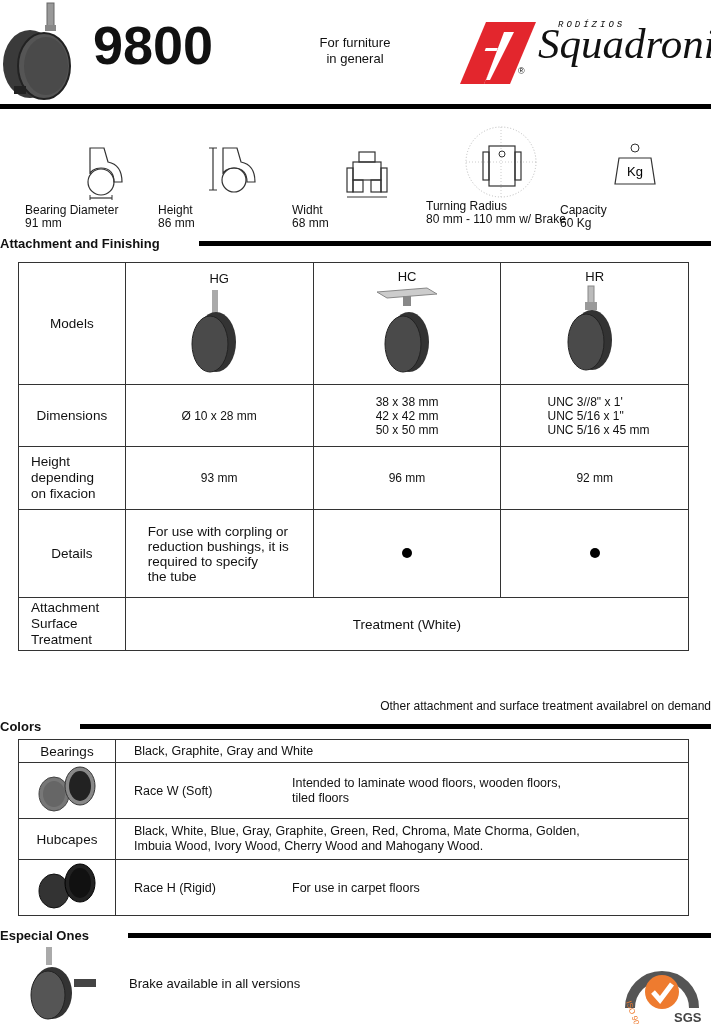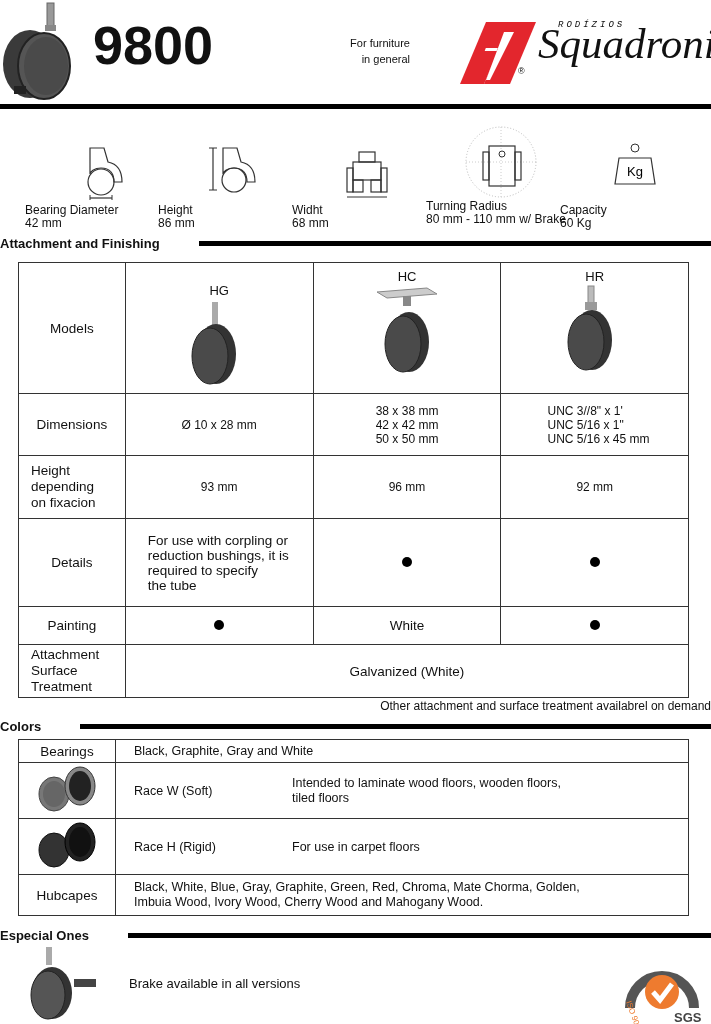--- a/index.html
+++ b/index.html
@@ -1,21 +1,21 @@
 <!DOCTYPE html>
 <html><head>
 <meta charset="utf-8">
 <style>
   html, body { margin:0; padding:0; background:#fff; }
   body { width:711px; height:1024px; position:relative; overflow:hidden; font-family:"Liberation Sans", sans-serif; color:#111; }
   .abs { position:absolute; }
   
   #hero-caster { left:0; top:0; width:72px; height:104px; }
   #model-number { left:93px; top:18px; font-size:54px; font-weight:bold; letter-spacing:0px; line-height:1; }
-  #tagline { left:300px; top:35px; width:110px; text-align:right; font-size:11px; line-height:16px; }
+  #tagline { left:300px; top:35px; width:110px; text-align:center; font-size:13px; line-height:16px; }
   #brand-logo { left:458px; top:16px; width:253px; height:70px; }
   .rule-thick { background:#000; }
   #header-rule { left:0; top:104px; width:711px; height:5px; }
   
   .spec { position:absolute; top:140px; width:150px; }
   .spec svg { display:block; margin:0 auto; }
   .spec .lbl { font-size:12px; line-height:13px; margin-top:4px; }
   
   .section-title { position:absolute; left:0; font-weight:bold; font-size:13px; display:flex; align-items:center; width:711px;gap:35px; }
   .section-title .bar { flex:1; height:5px; background:#000; margin-left:4px; }
@@ -62,21 +62,21 @@
 
 <div class="spec" style="left:25px">
   <svg width="60" height="60" viewBox="0 0 60 60">
     <path d="M20 8 L34 8 L38 22 C48 24 52 32 52 42 L44 42 C44 34 40 28 31 28 C24 28 20 32 20 34 Z" fill="none" stroke="#333" stroke-width="1.2"></path>
     <circle cx="31" cy="42" r="13" fill="none" stroke="#333" stroke-width="1.2"></circle>
     <line x1="20" y1="58" x2="42" y2="58" stroke="#333" stroke-width="1.2"></line>
     <line x1="20" y1="55" x2="20" y2="60" stroke="#333"></line>
       <line x1="42" y1="55" x2="42" y2="60" stroke="#333"></line>
   </svg>
   <div class="lbl">Bearing Diameter</div>
-  <div class="lbl" style="margin-top:0">42 mm</div>
+  <div class="lbl" style="margin-top:0">91 mm</div>
 </div>
 <div class="spec" style="left:158px">
   <svg width="60" height="60" viewBox="0 0 60 60">
     <line x1="10" y1="8" x2="10" y2="50" stroke="#333" stroke-width="1.2"></line>
     <line x1="6" y1="8" x2="14" y2="8" stroke="#333"></line>
       <line x1="6" y1="50" x2="14" y2="50" stroke="#333"></line>
     <path d="M20 8 L34 8 L38 22 C48 24 52 32 52 42 L44 42 C44 34 40 28 31 28 C24 28 20 32 20 34 Z" fill="none" stroke="#333" stroke-width="1.2"></path>
     <circle cx="31" cy="40" r="12" fill="none" stroke="#333" stroke-width="1.2"></circle>
   </svg>
   <div class="lbl">Height</div>
@@ -120,21 +120,21 @@
 
 <div class="section-title" style="top:236px">
   <span>Attachment and Finishing</span>
     <span class="bar"></span>
 </div>
 
 <table id="finish-table">
   <tbody>
       <tr style="height:122px">
     <td class="rowhdr">Models</td>
-    <td style="width:192px;vertical-align:top;padding-top:20px">
+    <td style="width:192px;vertical-align:top;padding-top:8px">
       <div style="font-size:13px">HG</div>
       <svg width="70" height="92" viewBox="0 0 70 92">
         <rect x="28" y="4" width="6" height="26" fill="#aaa"></rect>
         <ellipse cx="32" cy="56" rx="20" ry="30" fill="#333"></ellipse>
         <ellipse cx="26" cy="58" rx="18" ry="28" fill="#4a4a4a" stroke="#222"></ellipse>
       </svg>
     </td>
     <td style="width:192px;vertical-align:top;padding-top:6px">
       <div style="font-size:13px">HC</div>
       <svg width="80" height="92" viewBox="0 0 80 92">
@@ -182,33 +182,27 @@
     <td class="rowhdr">Details</td>
     <td style="text-align:left;padding-left:22px;font-size:13.5px;line-height:15px">
       <div>For use with corpling or</div>
       <div>reduction bushings, it is</div>
       <div>required to specify</div>
       <div>the tube</div>
     </td>
     <td><span class="bullet"></span></td>
     <td><span class="bullet"></span></td>
   </tr>
-  <tr style="height:38px">
-    <td class="rowhdr">Painting</td>
-    <td><span class="bullet"></span></td>
-    <td style="font-size:13.5px">White</td>
-    <td><span class="bullet"></span></td>
-  </tr>
   <tr style="height:53px">
     <td class="rowhdr" style="text-align:left;padding-left:12px;line-height:16px">
       <div>Attachment</div>
       <div>Surface</div>
       <div>Treatment</div>
     </td>
-    <td colspan="3" style="font-size:13.5px">Galvanized (White)</td>
+    <td colspan="3" style="font-size:13.5px">Treatment (White)</td>
   </tr>
 </tbody>
   </table>
 
 <div class="note" style="right:0;top:699px">Other attachment and surface treatment availabrel on demand</div>
 
 <div class="section-title" style="top:719px">
   <span>Colors</span>
     <span class="bar"></span>
 </div>
@@ -231,40 +225,40 @@
     <td>
       <div style="display:flex;align-items:center">
         <span style="width:158px;padding-left:18px">Race W (Soft)</span>
         <span style="line-height:15px">
           <div>Intended to laminate wood floors, wooden floors,</div>
           <div>tiled floors</div>
         </span>
       </div>
     </td>
   </tr>
+  <tr style="height:41px">
+    <td class="rowhdr">Hubcapes</td>
+    <td style="padding-left:18px;line-height:15px">
+      <div>Black, White, Blue, Gray, Graphite, Green, Red, Chroma, Mate Chorma, Golden,</div>
+      <div>Imbuia Wood, Ivory Wood, Cherry Wood and Mahogany Wood.</div>
+    </td>
+  </tr>
   <tr style="height:56px">
     <td class="rowhdr">
       <svg width="70" height="50" viewBox="0 0 70 50">
         <ellipse cx="22" cy="30" rx="15" ry="17" fill="#333" stroke="#111"></ellipse>
         <ellipse cx="48" cy="22" rx="15" ry="19" fill="#222" stroke="#000"></ellipse>
         <ellipse cx="48" cy="22" rx="11" ry="15" fill="#111"></ellipse>
       </svg>
     </td>
     <td>
       <div style="display:flex;align-items:center">
         <span style="width:158px;padding-left:18px">Race H (Rigid)</span>
         <span>For use in carpet floors</span>
       </div>
-    </td>
-  </tr>
-  <tr style="height:41px">
-    <td class="rowhdr">Hubcapes</td>
-    <td style="padding-left:18px;line-height:15px">
-      <div>Black, White, Blue, Gray, Graphite, Green, Red, Chroma, Mate Chorma, Golden,</div>
-      <div>Imbuia Wood, Ivory Wood, Cherry Wood and Mahogany Wood.</div>
     </td>
   </tr>
 </tbody>
   </table>
 
 <div class="section-title" style="top:928px">
   <span>Especial Ones</span>
     <span class="bar"></span>
 </div>
 

